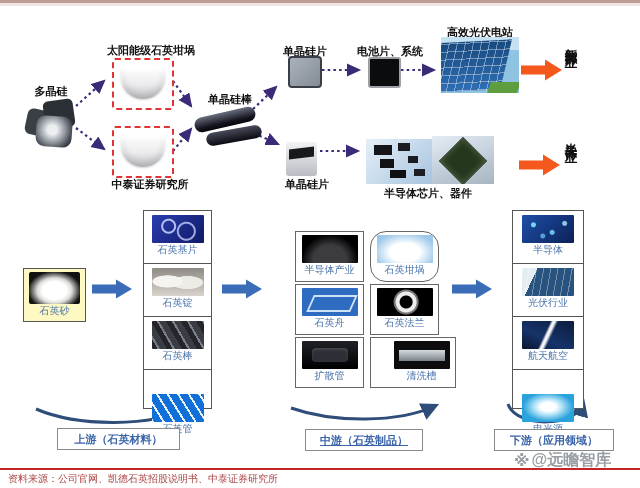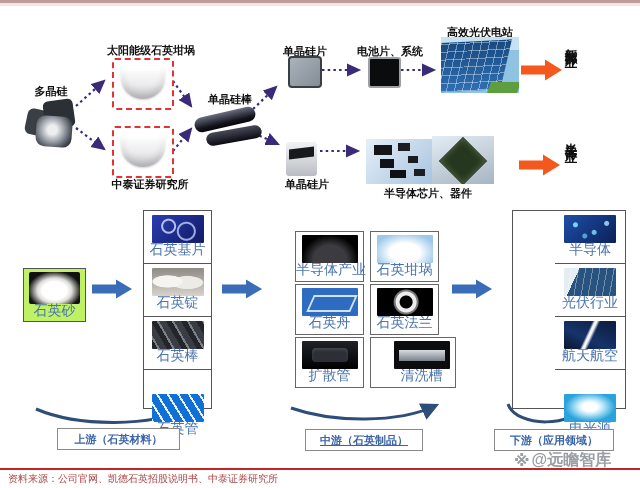--- a/index.html
+++ b/index.html
@@ -1,21 +1,21 @@
 <!DOCTYPE html>
 <html><head>
 <meta charset="utf-8">
 <style>
   html,body{margin:0;padding:0;background:#fff;}
   #canvas{position:relative;width:640px;height:488px;background:#fff;overflow:hidden;
           font-family:"Liberation Sans","DejaVu Sans",sans-serif;}
   .toplbl{position:absolute;font-size:11px;font-weight:700;color:#111;text-align:center;white-space:nowrap;}
   .vtext{position:absolute;writing-mode:vertical-rl;text-orientation:upright;font-weight:700;
          font-size:12.5px;color:#111;letter-spacing:2px;line-height:14px;}
-  .blulbl{font-size:14px;color:#4a74ac;text-align:center;white-space:nowrap;line-height:11px;}
+  .blulbl{font-size:10px;color:#4a74ac;text-align:center;white-space:nowrap;line-height:11px;}
   
   #topbar{position:absolute;left:0;top:0;width:640px;height:9px;
           background:linear-gradient(#bf9d97 0 38%,#f2e6e4 38% 70%,#ffffff 70%);}
   
   .rock1{position:absolute;left:26px;top:110px;width:28px;height:26px;background:#3a3f46;border-radius:6px;transform:rotate(12deg);}
   .rock2{position:absolute;left:44px;top:100px;width:30px;height:28px;background:#2b2f36;border-radius:5px;transform:rotate(-8deg);}
   .rock3{position:absolute;left:36px;top:116px;width:36px;height:31px;border-radius:9px;transform:rotate(4deg);
          background:radial-gradient(circle at 45% 45%,#eceef0 0 18%,#9aa0a8 46%,#3c4048 78%);}
   
   .crucible-box{position:absolute;width:58px;height:48px;border:2px dashed #e03434;background:#fff;border-radius:3px;}
@@ -52,21 +52,21 @@
       linear-gradient(#14161a,#14161a),linear-gradient(#1b1d22,#1b1d22),linear-gradient(#101216,#101216),
       linear-gradient(#191b20,#191b20),linear-gradient(#0e1014,#0e1014),linear-gradient(#1c1e24,#1c1e24),
       linear-gradient(135deg,rgba(255,255,255,.55),rgba(110,150,195,.35));
     background-size:18px 10px,12px 8px,14px 9px,10px 7px,16px 8px,11px 7px,100% 100%;
     background-position:8px 6px,32px 4px,14px 20px,42px 17px,24px 31px,48px 30px,0 0;}
   .chip2-img{position:absolute;left:432px;top:136px;width:62px;height:48px;overflow:hidden;
              background:linear-gradient(160deg,#e2ecf4,#a7b5c2);}
   .chip2-die{position:absolute;left:14px;top:8px;width:32px;height:32px;transform:rotate(45deg);
              background:#26371f;border:1px solid #4a4f44;box-shadow:inset 0 0 6px rgba(160,200,120,.35);}
   
-  .sand-box{position:absolute;left:23px;top:268px;width:61px;height:52px;border:1.5px solid #555;background:#bef264;}
+  .sand-box{position:absolute;left:23px;top:268px;width:61px;height:52px;border:1.5px solid #555;background:#fef9c3;}
   .sand-img{margin:3px auto 1px;width:51px;height:32px;border-radius:2px;
             background:radial-gradient(ellipse at 50% 58%,#ffffff 0 34%,#dddcd8 48%,#111 74%),#000;}
   .col-box{position:absolute;width:67px;border:1.5px solid #555;background:#fff;}
   .col-cell{height:49.1px;border-bottom:1.5px solid #555;box-sizing:border-box;text-align:center;}
   .col-cell:last-child{border-bottom:none;margin-top:24px;}
   .cimg{width:52px;height:28px;margin:4px auto 1px;border-radius:1px;}
   .mid-cell{position:absolute;width:67px;height:49px;border:1.5px solid #666;background:#fff;text-align:center;}
   .mimg{width:56px;height:28px;margin:3px auto 1px;border-radius:1px;position:relative;overflow:hidden;}
   
   .img-substrate{background:
@@ -228,21 +228,21 @@
     <div class="col-cell">
       <div class="cimg img-tube"></div>
       <div class="blulbl">石英管</div>
     </div>
   </div>
 
   <div class="mid-cell" style="left:295px;top:231px;">
     <div class="mimg img-belljar"></div>
     <div class="blulbl">半导体产业</div>
   </div>
-  <div class="mid-cell" style="left:370px;top:231px;">
+  <div class="mid-cell" style="left:370px;top:231px;border-radius:16px;">
     <div class="mimg img-crucible2"></div>
     <div class="blulbl">石英坩埚</div>
   </div>
   <div class="mid-cell" style="left:295px;top:284px;">
     <div class="mimg img-boat">
         <div class="boat-frame"></div>
       </div>
     <div class="blulbl">石英舟</div>
   </div>
   <div class="mid-cell" style="left:370px;top:284px;">
@@ -255,21 +255,21 @@
       </div>
     <div class="blulbl">扩散管</div>
   </div>
   <div class="mid-cell" style="left:370px;top:337px;padding-left:17px;">
     <div class="mimg img-clean">
         <div class="clean-band"></div>
       </div>
     <div class="blulbl">清洗槽</div>
   </div>
 
-  <div class="col-box" style="left:512px;top:210px;height:197px;width:70px;padding-left:42px;">
+  <div class="col-box" style="left:512px;top:210px;height:197px;width:70px;">
     <div class="col-cell">
       <div class="cimg img-semi"></div>
       <div class="blulbl">半导体</div>
     </div>
     <div class="col-cell">
       <div class="cimg img-pvrow"></div>
       <div class="blulbl">光伏行业</div>
     </div>
     <div class="col-cell">
       <div class="cimg img-aero"></div>

